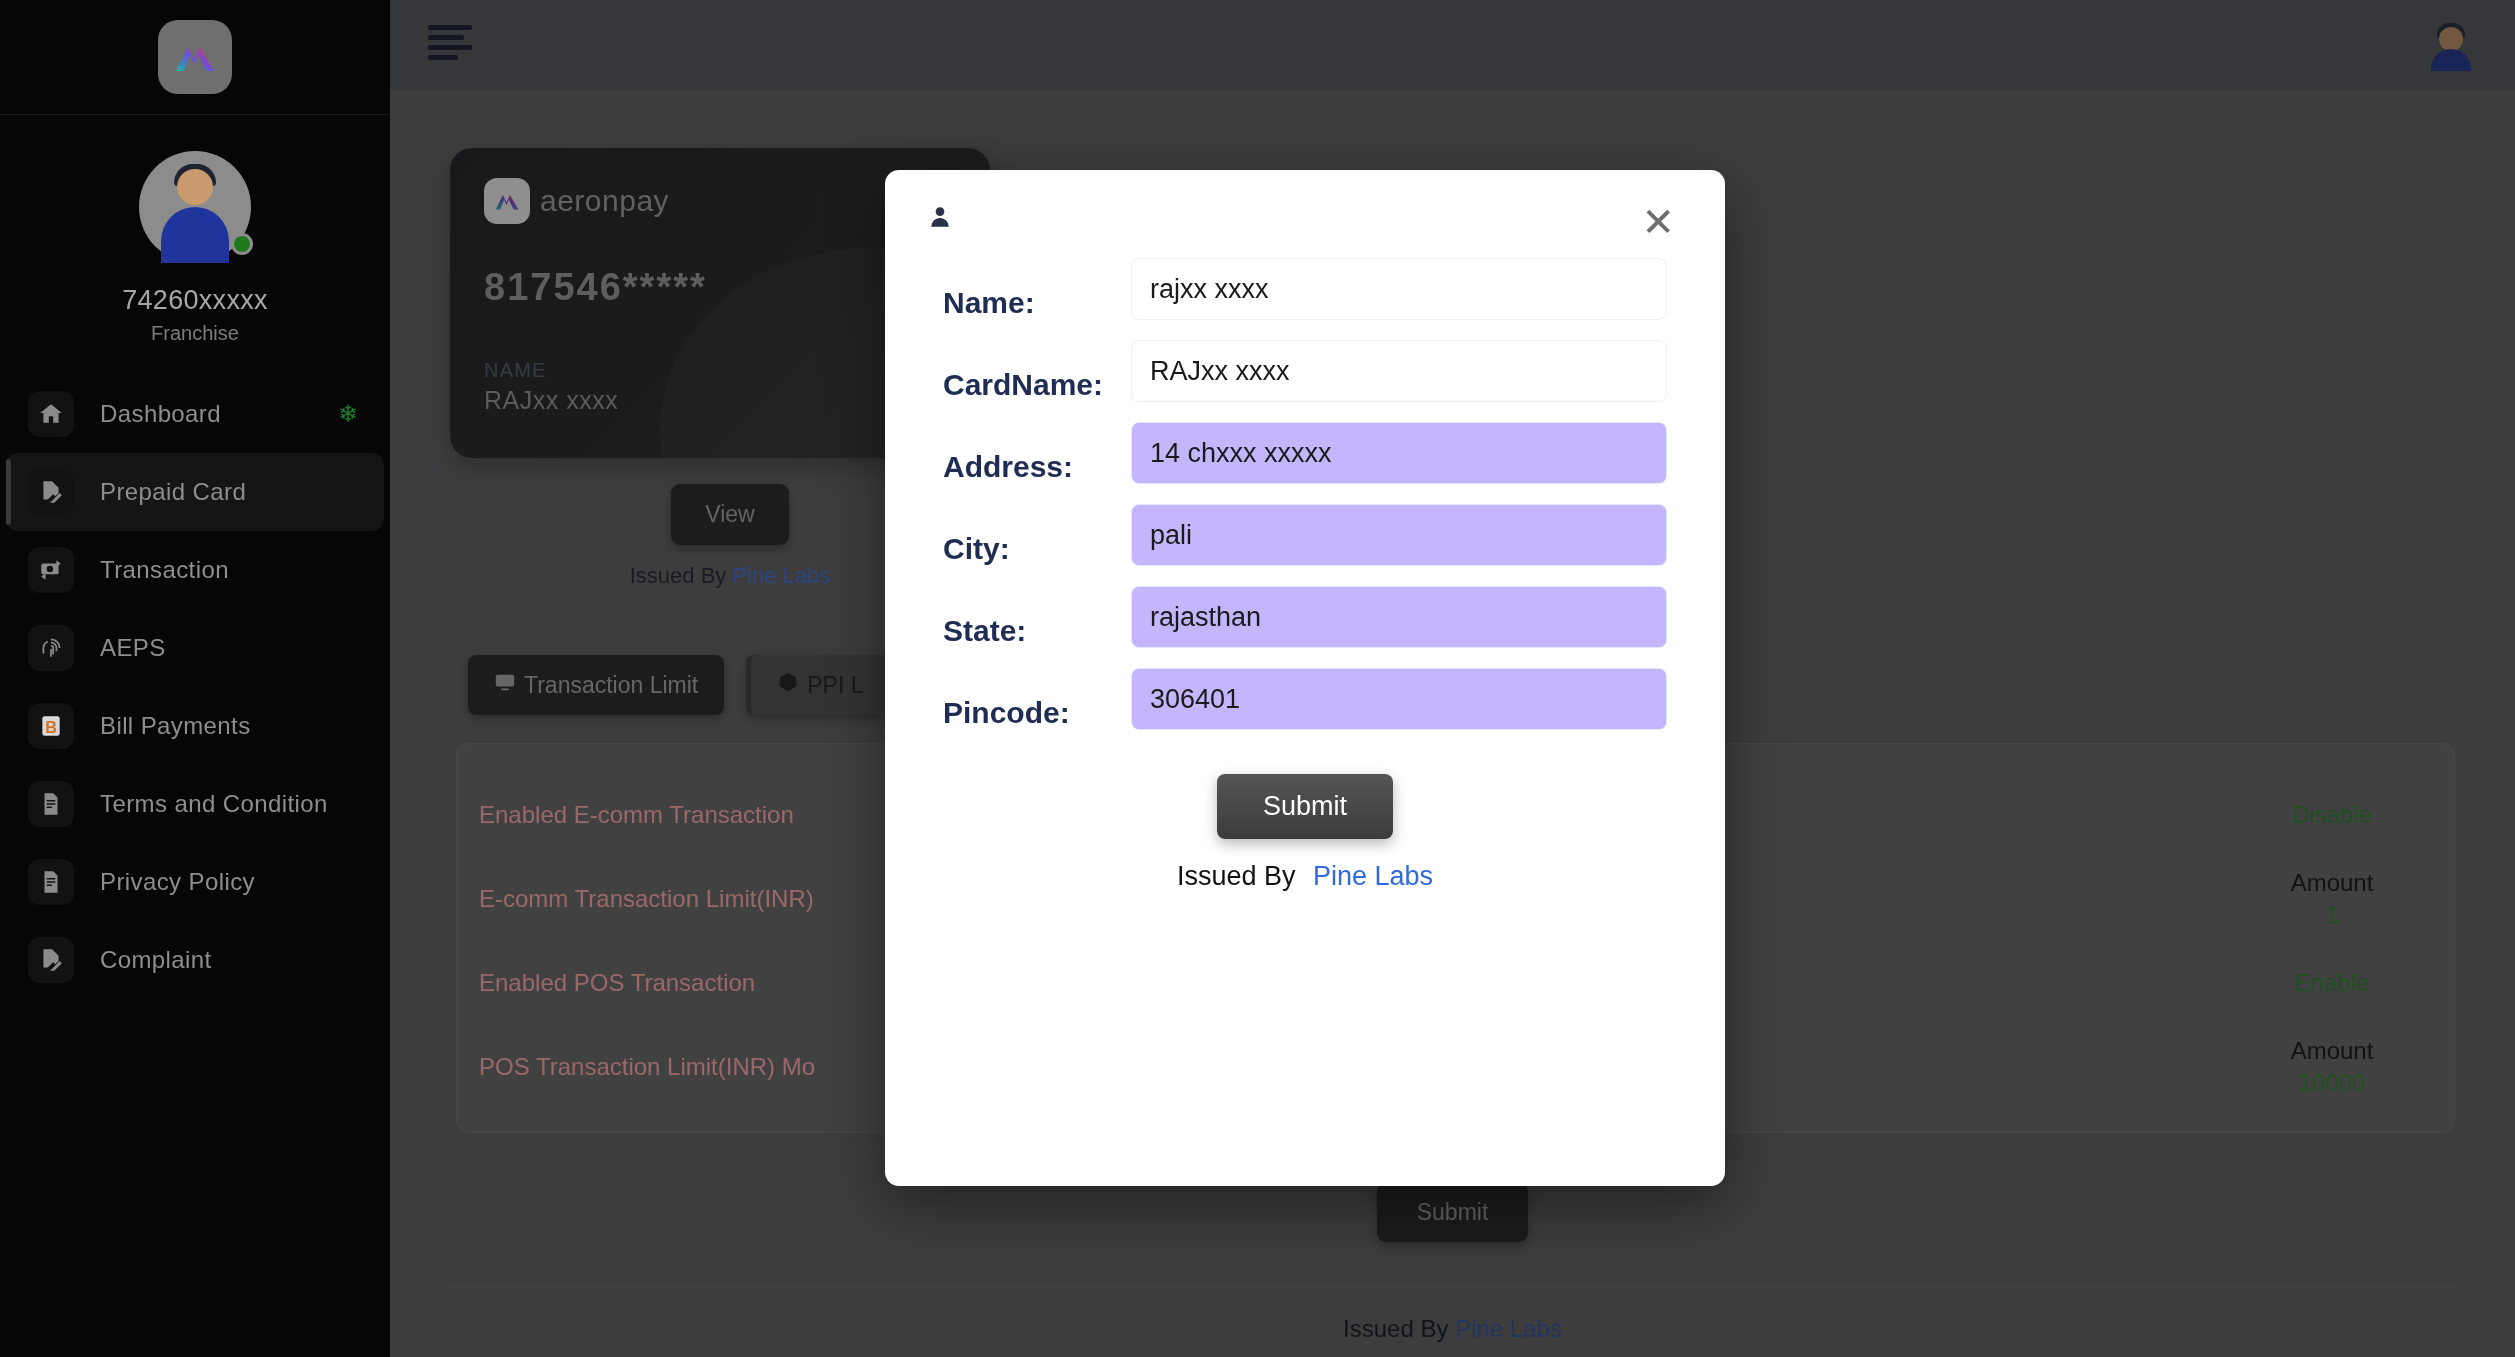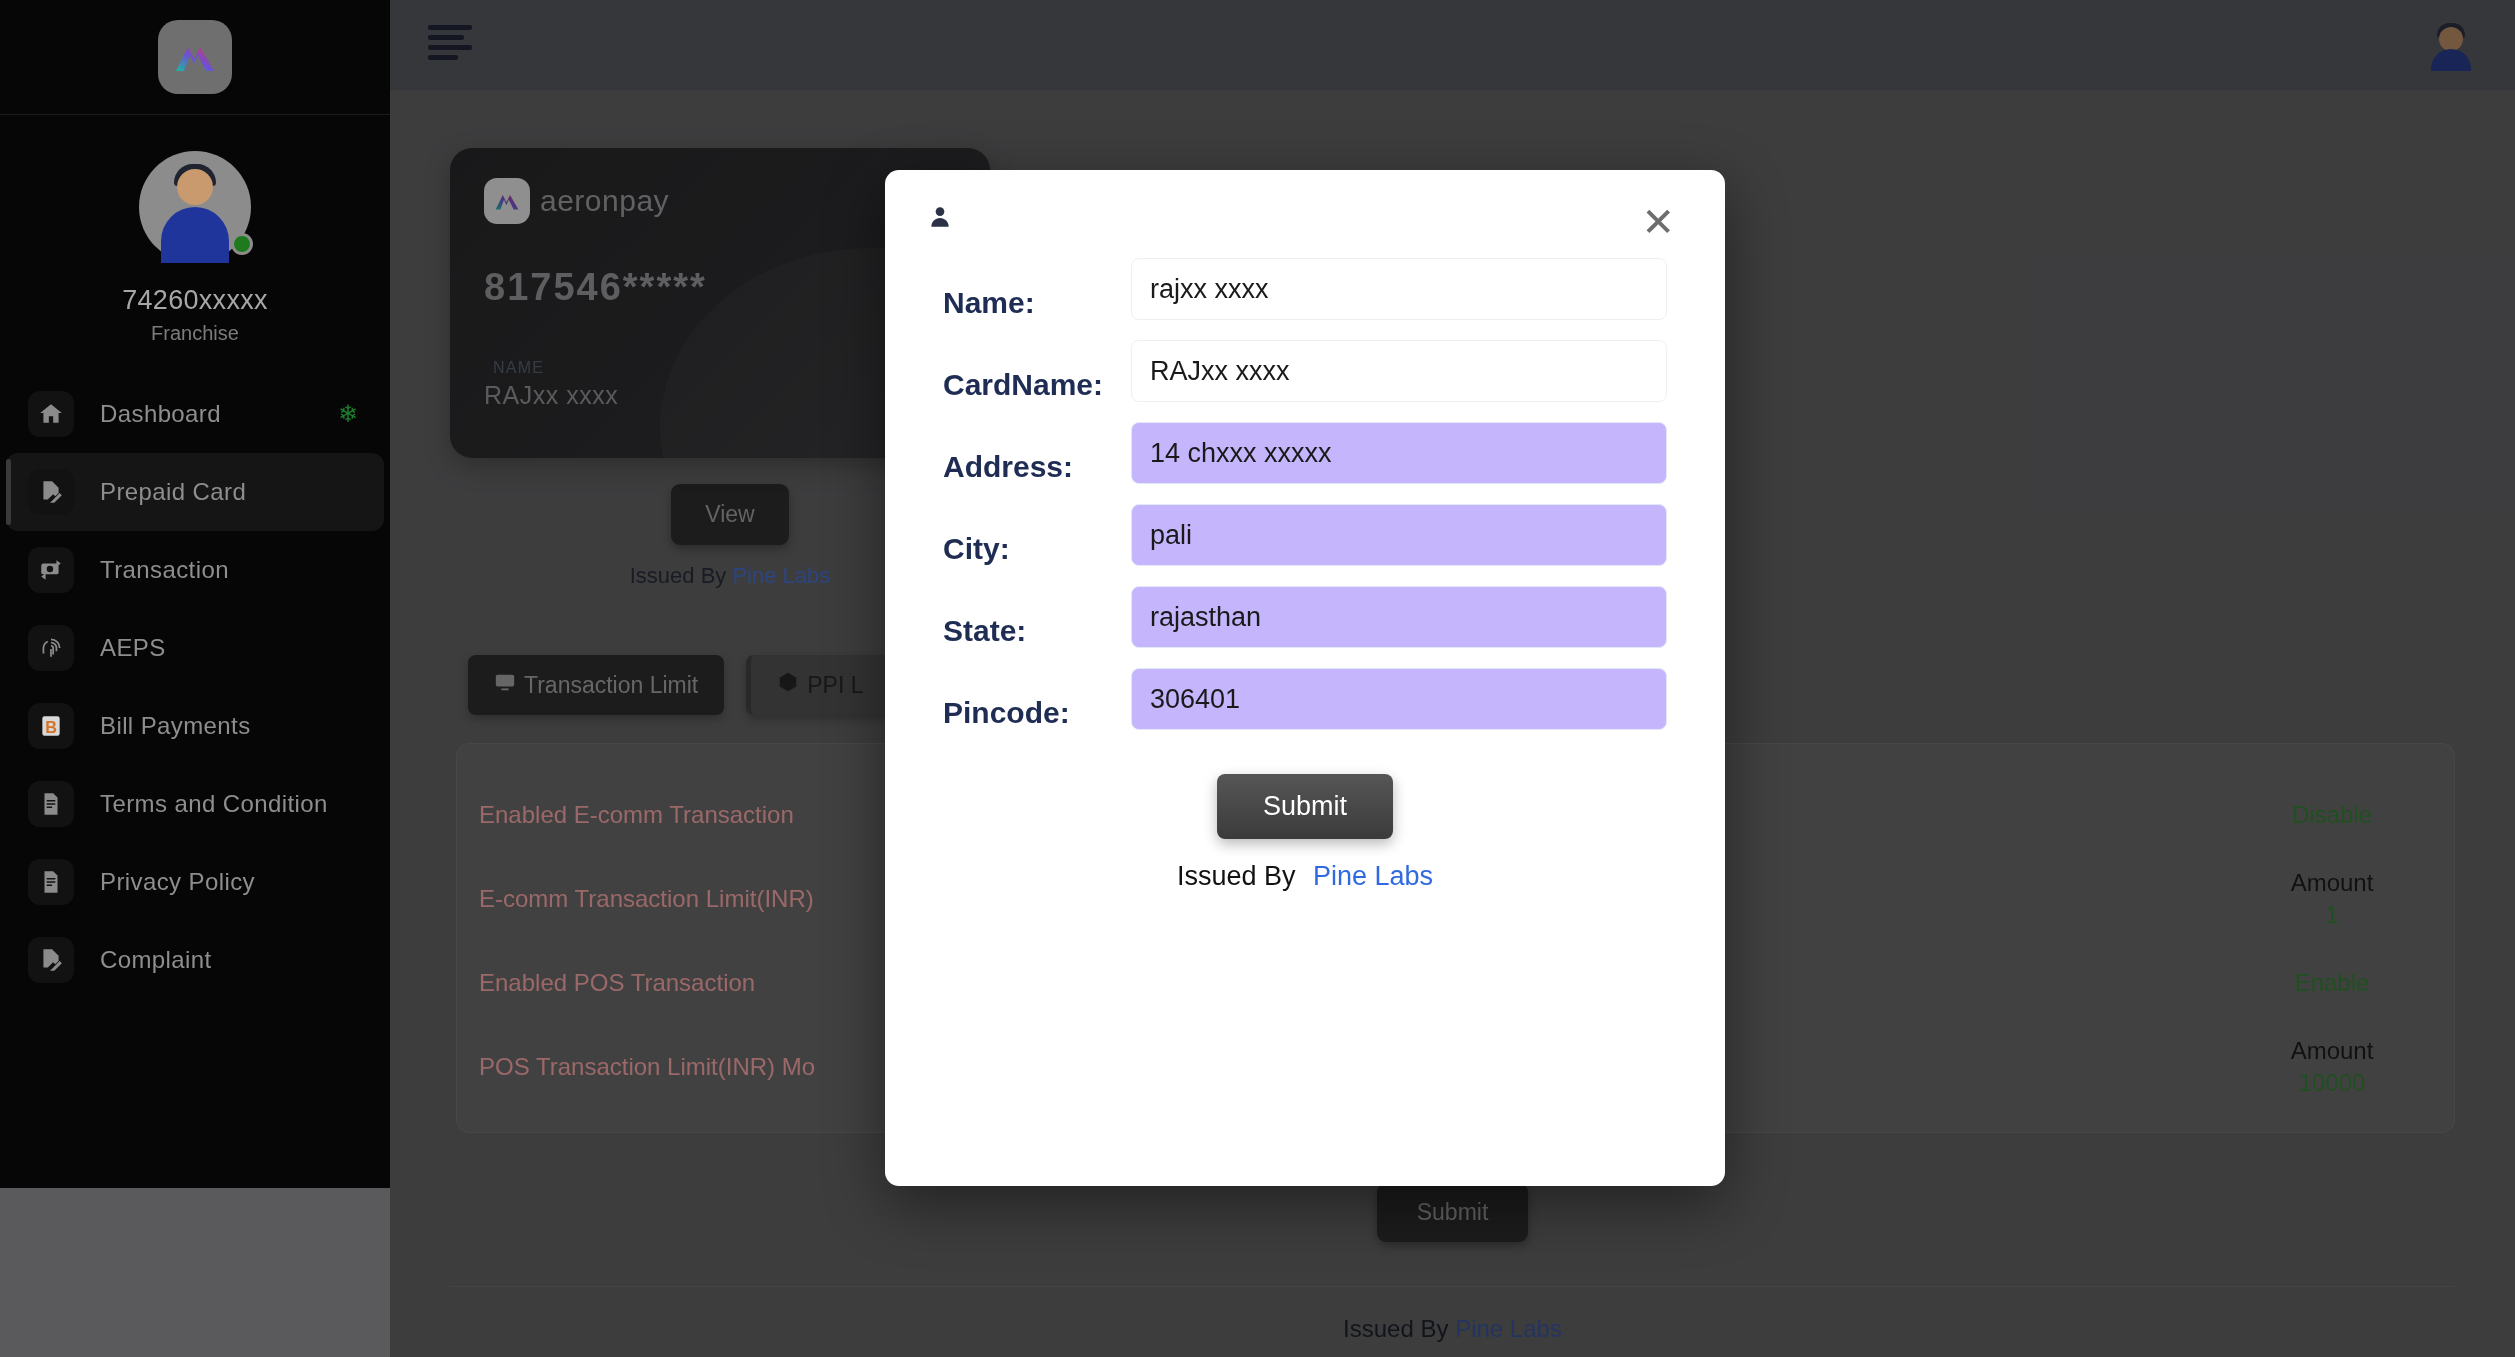--- a/index.html
+++ b/index.html
@@ -12,21 +12,21 @@
 
   
   .app {
     position: relative;
     width: 2515px; height: 1357px;
     display: flex;
   }
 
   
   .sidebar {
-    width: 390px; height: 1188px;
+    width: 390px; height: 1357px;
     background: #060606;
     flex-shrink: 0;
     position: relative;
     z-index: 5;
     display: flex;
     flex-direction: column;
   }
   .brand-row {
     height: 115px;
     display: flex; align-items: center; justify-content: center;
@@ -181,21 +181,21 @@
   .cc-logo {
     width: 46px; height: 46px; border-radius: 13px; background: #e9e9e9;
     display:flex; align-items:center; justify-content:center;
   }
   .cc-logo svg { width: 28px; height: 24px; }
   .cc-brandname { color:#9a9a9e; font-size: 30px; letter-spacing:.5px; }
   .cc-number {
     margin-top: 42px;
     color:#94949a; font-size: 38px; font-weight: bold; letter-spacing: 2px;
   }
-  .cc-namelabel { margin-top: 50px; color:#4e5a6b; font-size: 16px; letter-spacing: 1.2px; margin-left: 9px; }
+  .cc-namelabel { margin-top: 50px; color:#4e5a6b; font-size: 20px; letter-spacing: 1.2px; }
   .cc-name { margin-top: 4px; color:#8f8f95; font-size: 25px; letter-spacing:.5px; }
 
   .card-actions { margin-top: 26px; text-align:center; }
   .dark-btn {
     display:inline-flex; align-items:center; gap:10px; justify-content:center;
     background:#232323; color:#9d9d9d;
     border: none; border-radius: 9px;
     padding: 17px 34px; font-size: 23px;
     cursor:pointer; box-shadow: 0 4px 10px rgba(0,0,0,.35);
     font-family: "Liberation Sans", sans-serif;

